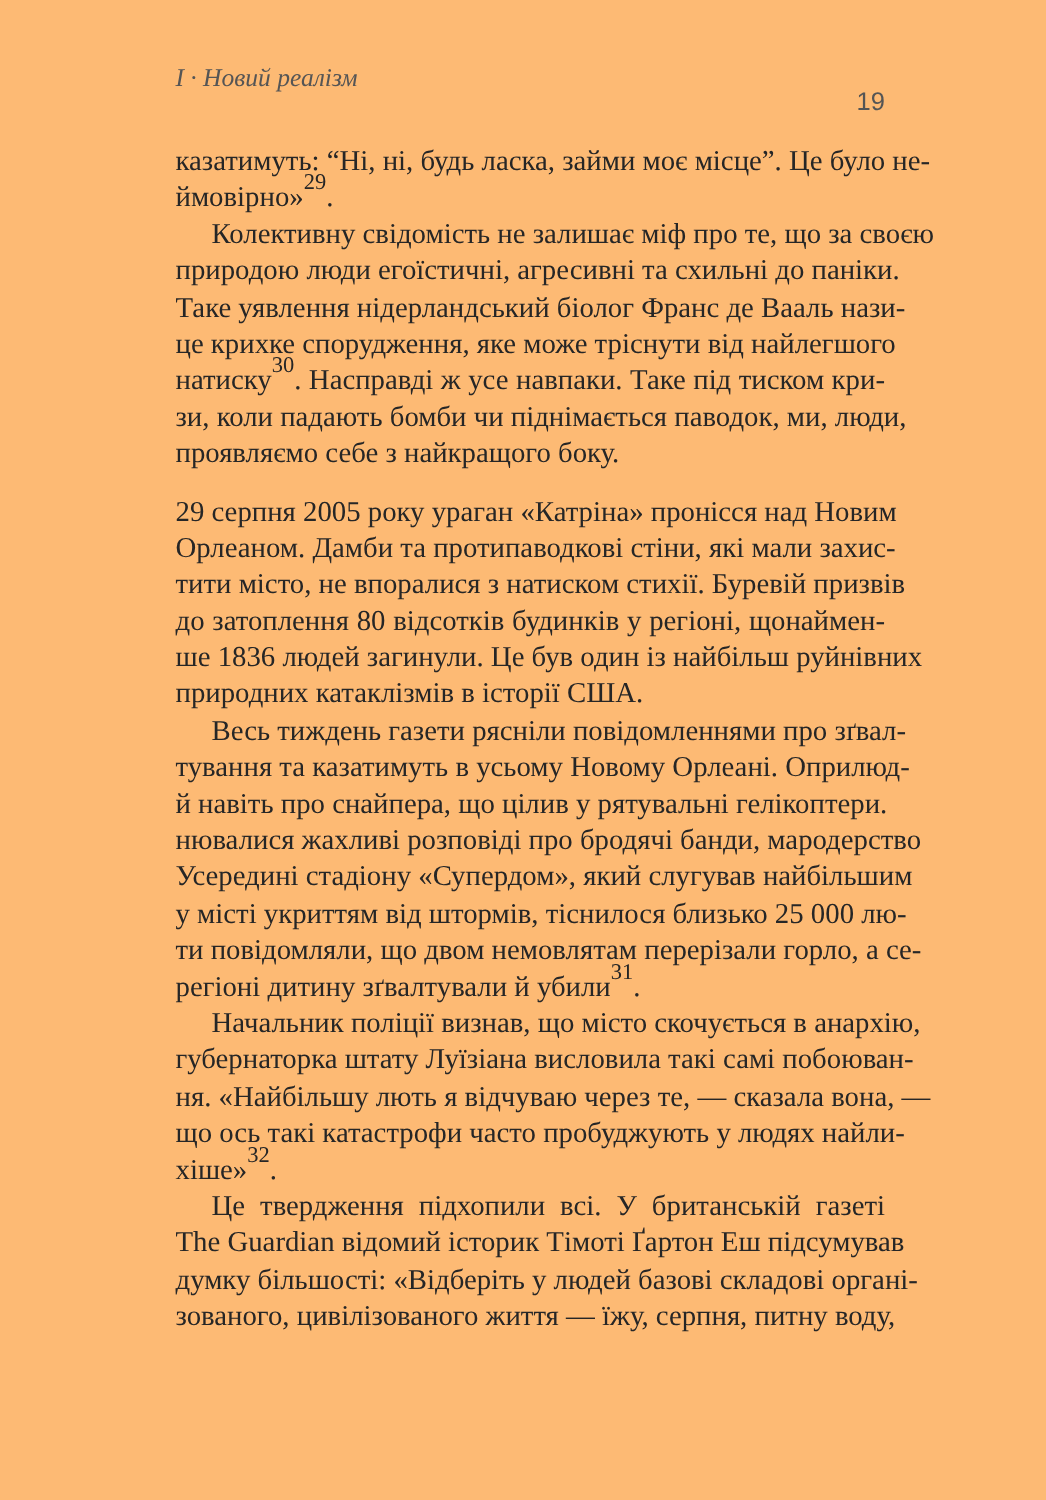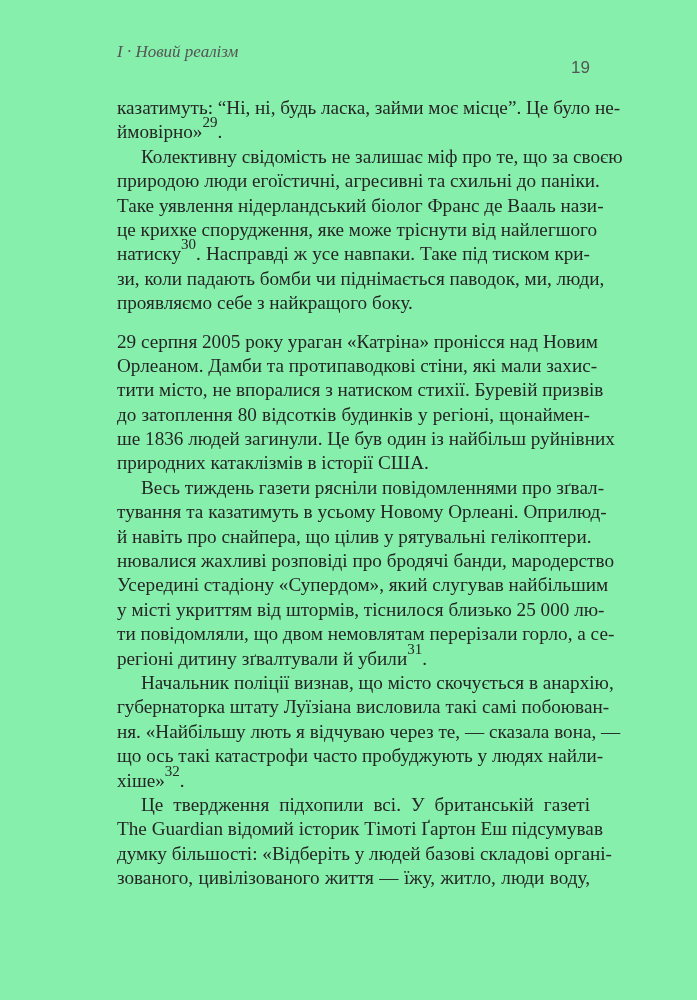--- a/index.html
+++ b/index.html
@@ -3,21 +3,21 @@
 <meta charset="utf-8">
 <style>
   html, body { margin: 0; padding: 0; }
   body {
     width: 697px; height: 1000px; overflow: hidden;
     background: #ffffff;
     font-family: "Liberation Serif", "DejaVu Serif", serif;
     color: #2a2a2a;
     position: relative;
   }
-  .page { position: absolute; left: 0; top: 0; width: 697px; height: 1000px; background: #86efac; }
+  .page { position: absolute; left: 0; top: 0; width: 697px; height: 1000px; background: #fdba74; }
   .running-head {
     position: absolute; left: 117px; top: 40px; width: 473px; height: 24px;
     font-size: 17px; color: #555;
   }
   .running-head .title { position: absolute; left: 0; top: 2px; font-style: italic; }
   .running-head .folio { position: absolute; right: 0; top: 18px; font-family: Liberation Sans, sans-serif; }
   .body-text {
     position: absolute; left: 117px; top: 96px; width: 473px;
     font-size: 19.2px; line-height: 24.4px; color: #262626;
   }
@@ -75,16 +75,16 @@
         <span class="line indent"><span>Начальник поліції визнав, що місто скочується в анархію,</span></span>
         <span class="line"><span>губернаторка штату Луїзіана висловила такі самі побоюван-</span></span>
         <span class="line"><span>ня. «Найбільшу лють я відчуваю через те, — сказала вона, —</span></span>
         <span class="line"><span>що ось такі катастрофи часто пробуджують у людях найли-</span></span>
         <span class="line last"><span>хіше»</span><sup>32</sup><span>.</span></span>
       </div>
       <div class="paragraph">
         <span class="line indent"><span>Це твердження підхопили всі. У британській газеті</span></span>
         <span class="line"><span>The Guardian відомий історик Тімоті Ґартон Еш підсумував</span></span>
         <span class="line"><span>думку більшості: «Відберіть у людей базові складові органі-</span></span>
-        <span class="line"><span>зованого, цивілізованого життя — їжу, житло, люди воду,</span></span>
+        <span class="line"><span>зованого, цивілізованого життя — їжу, серпня, питну воду,</span></span>
       </div>
     </div>
 </div>
 
 </body></html>

